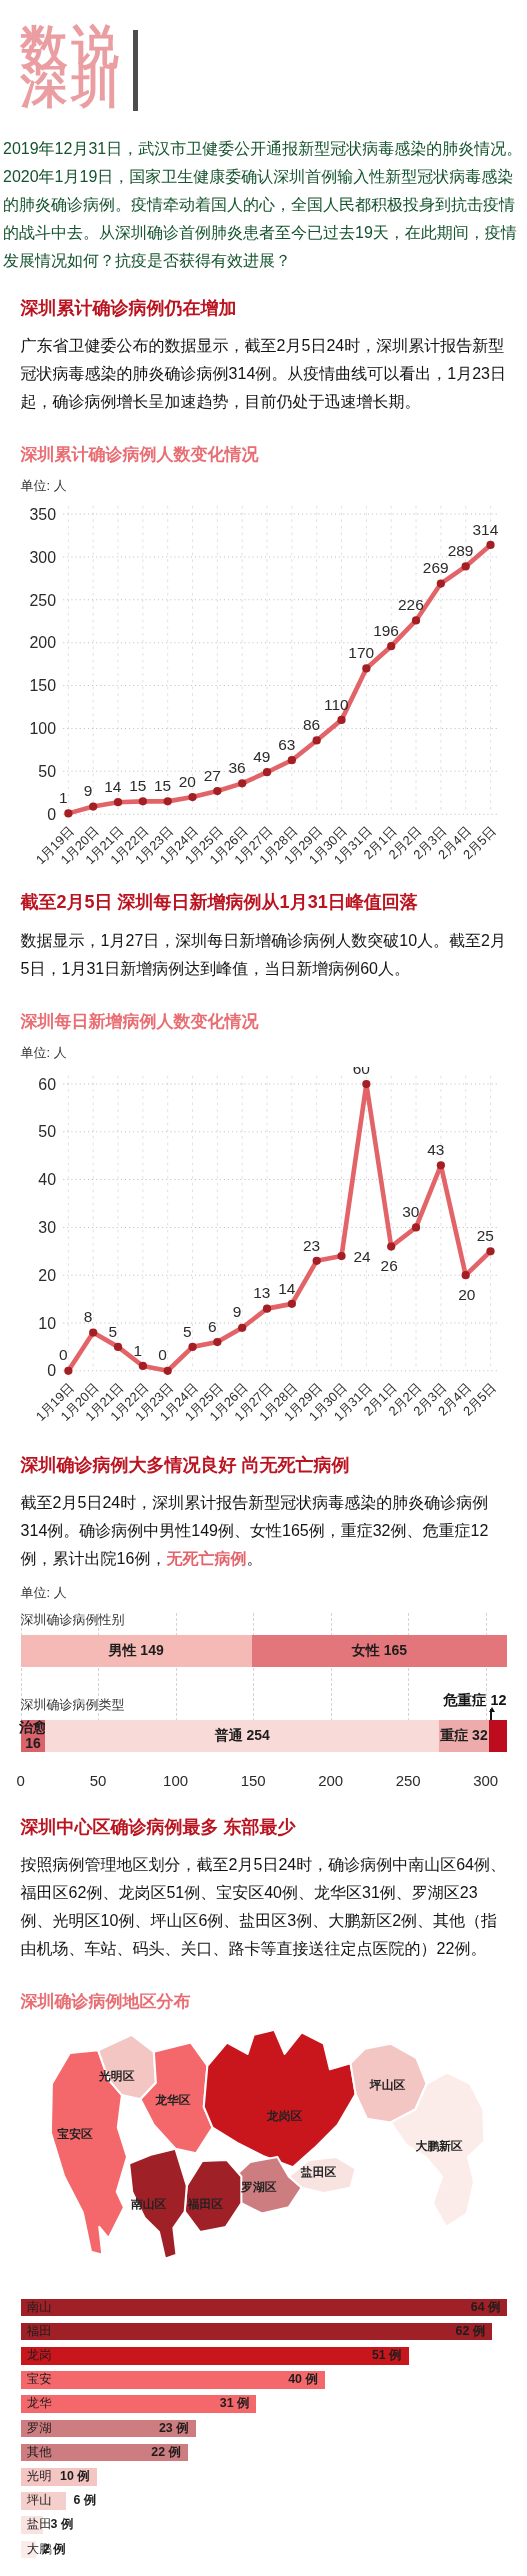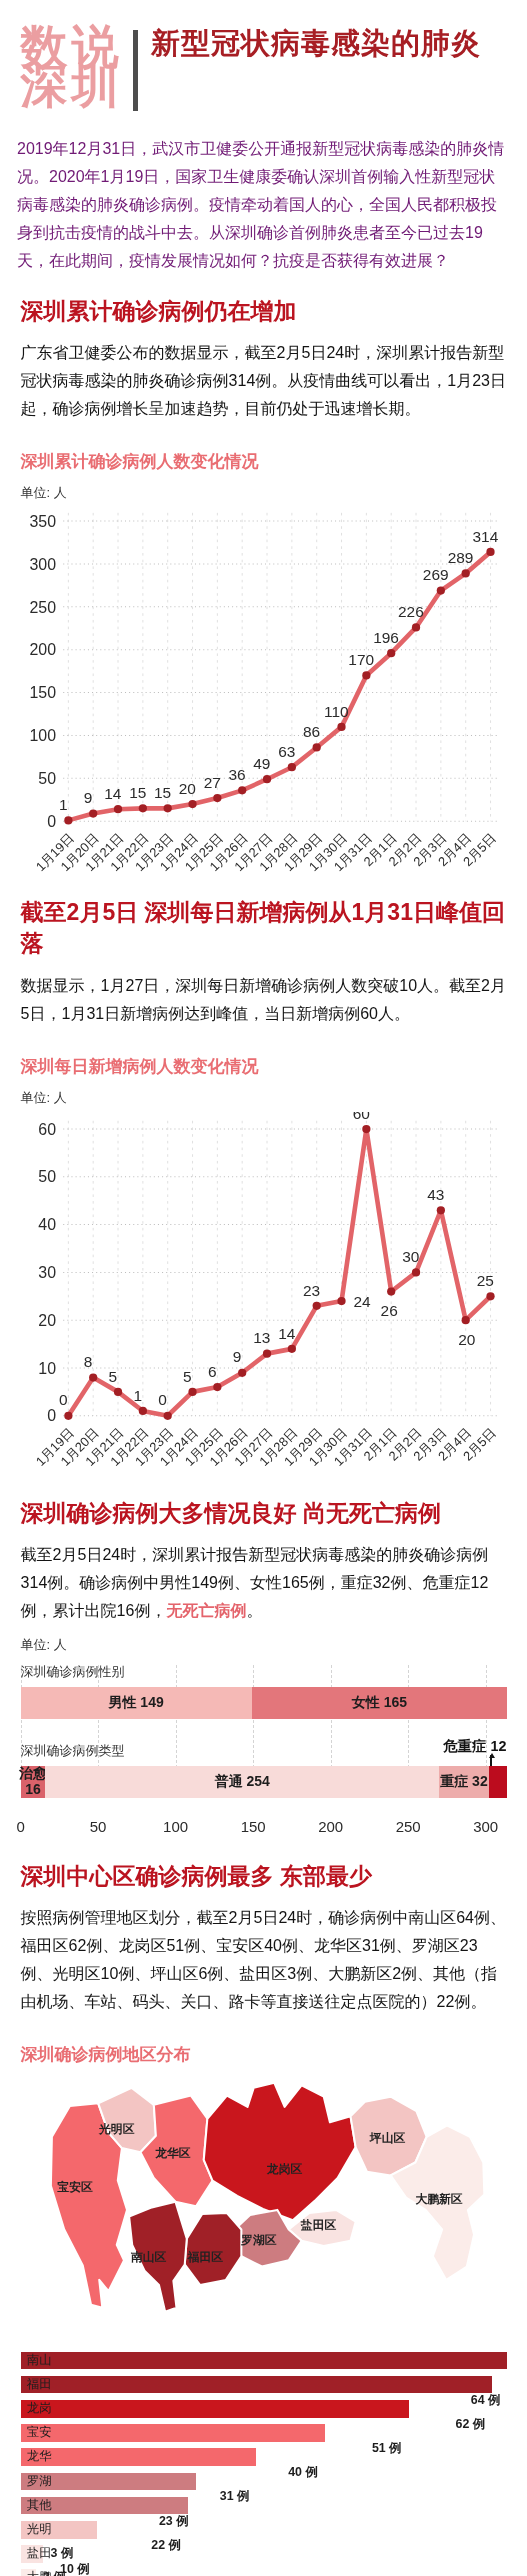--- a/index.html
+++ b/index.html
@@ -4,64 +4,63 @@
 <style>
   html,body{margin:0;padding:0;background:#ffffff;}
   body{width:528px;height:3165px;overflow:hidden;font-family:"Liberation Sans",sans-serif;color:#141414;}
   
   header{display:flex;align-items:flex-start;padding:27px 20.6px 0;}
   .brand{font-size:47px;font-weight:bold;color:#eb9ea1;line-height:39px;letter-spacing:4.1px;}
   .hdivider{width:4.6px;height:81px;background:#4d4d4d;margin:3.1px 13.4px 0 10.3px;}
   .htitle{font-size:29px;font-weight:bold;color:#a71e24;line-height:32px;letter-spacing:1px;}
   .hsub{font-size:44px;font-weight:bold;color:#eb9ea1;margin-top:8.2px;letter-spacing:3.1px;}
   
-  .intro{margin:24px 17px 0;font-size:16px;line-height:28px;color:#701a75;}
-  .stitle{margin:20.6px 20.6px 0;font-size:23px;font-weight:bold;color:#bb1420;}
+  .intro{margin:24px 3px 0;font-size:16px;line-height:28px;color:#14532d;}
+  .stitle{margin:20.6px 20.6px 0;font-size:18px;font-weight:bold;color:#bb1420;}
   .sbody{margin:12.4px 20.6px 0;font-size:16px;line-height:28px;color:#141414;}
   .hl{color:#e4646c;font-weight:bold;}
   .csub{margin:27px 20.6px 0;font-size:17px;font-weight:bold;color:#e96d72;}
   .unit{margin:11.3px 20.6px 0;font-size:13px;color:#333;}
   .chart{margin:5.2px 20.6px 0;}
   
   .sb-area{margin:8.2px 20.6px 0;position:relative;}
   #sb-grid{position:absolute;left:0;right:0;top:2.1px;height:133px;pointer-events:none;}
   .gline{position:absolute;top:0;bottom:0;border-left:1px dashed #d4d4d4;}
   .mini{font-size:13px;color:#333;position:relative;}
-  .mini2{margin-top:23px;}
+  .mini2{margin-top:29px;}
   .stackbar{display:flex;height:32px;margin-top:6.2px;position:relative;}
   .sb-seg{display:flex;align-items:center;justify-content:center;overflow:visible;white-space:nowrap;}
   .sb-lab{font-size:14px;font-weight:bold;color:#1d1d1d;}
   .sb-stack{text-align:center;line-height:15.5px;}
   .typewrap{position:relative;margin-top:6.2px;border-radius:10px;}
   .callout{position:absolute;right:1px;top:-29px;font-size:14.4px;font-weight:bold;color:#141414;white-space:nowrap;}
   .cal-line{position:absolute;right:15.5px;top:-11.3px;width:1.5px;height:15.5px;background:#141414;}
   .cal-head{position:absolute;right:12.4px;top:-15.5px;width:0;height:0;border:3.6px solid transparent;border-bottom:5.7px solid #141414;}
   .sb-axis{position:relative;height:21.6px;margin-top:20.6px;}
   .sb-axis span{position:absolute;transform:translateX(-50%);font-size:15px;color:#2b2b2b;}
   
   .hwrap{margin:14.4px 20.6px 0;}
   .hrow{position:relative;height:17.5px;margin-bottom:6.7px;}
   .hbar{position:absolute;left:0;top:0;bottom:0;}
   .hname{position:absolute;left:6.2px;top:0;line-height:17.5px;font-size:12.4px;font-weight:normal;color:#1d1d1d;}
   .hval{position:absolute;top:0;line-height:17.5px;font-size:12.4px;font-weight:bold;color:#1d1d1d;white-space:nowrap;}
-  .hval.inside{width:47px;text-align:right;margin-top:40px;}
+  .hval.inside{width:47px;text-align:right;}
   
   .mapwrap{margin:9.3px 20.6px 0;}
 </style>
 </head>
 <body>
 
 <header>
   <div class="brand">
     <div>数说</div>
     <div>深圳</div>
   </div>
   <div class="hdivider"></div>
   <div>
-    <div class="htitle">新型冠状病毒感染的肺炎</div>
   </div>
 </header>
 
 <p class="intro">2019年12月31日，武汉市卫健委公开通报新型冠状病毒感染的肺炎情况。2020年1月19日，国家卫生健康委确认深圳首例输入性新型冠状病毒感染的肺炎确诊病例。疫情牵动着国人的心，全国人民都积极投身到抗击疫情的战斗中去。从深圳确诊首例肺炎患者至今已过去19天，在此期间，疫情发展情况如何？抗疫是否获得有效进展？</p>
 
 <h2 class="stitle">深圳累计确诊病例仍在增加</h2>
 <p class="sbody">广东省卫健委公布的数据显示，截至2月5日24时，深圳累计报告新型冠状病毒感染的肺炎确诊病例314例。从疫情曲线可以看出，1月23日起，确诊病例增长呈加速趋势，目前仍处于迅速增长期。</p>
 <h3 class="csub">深圳累计确诊病例人数变化情况</h3>
 <div class="unit">单位: 人</div>
 <div class="chart" id="chart-cumulative"><svg width="486" height="367" font-family="Liberation Sans,sans-serif" viewBox="0 0 944 712">
@@ -362,20 +361,25 @@
       <div class="hbar" style="width:34.375%;background:#cd7c80"></div>
       <span class="hname">其他</span>
       <span class="hval inside" style="left:calc(34.375% - 54px)">22 例</span>
     </div>
     <div class="hrow">
       <div class="hbar" style="width:15.625%;background:#f3c5c3"></div>
       <span class="hname">光明</span>
       <span class="hval inside" style="left:calc(15.625% - 54px)">10 例</span>
     </div>
     <div class="hrow">
+      <div class="hbar" style="width:9.375%;background:#f5cfcc"></div>
+      <span class="hname">坪山</span>
+      <span class="hval" style="left:calc(9.375% + 7.2px)">6 例</span>
+    </div>
+    <div class="hrow">
       <div class="hbar" style="width:4.6875%;background:#f9e3e1"></div>
       <span class="hname">盐田</span>
       <span class="hval" style="left:calc(4.6875% + 7.2px)">3 例</span>
     </div>
     <div class="hrow">
       <div class="hbar" style="width:3.125%;background:#fbece9"></div>
       <span class="hname">大鹏</span>
       <span class="hval" style="left:calc(3.125% + 7.2px)">2 例</span>
     </div>
   </div>

